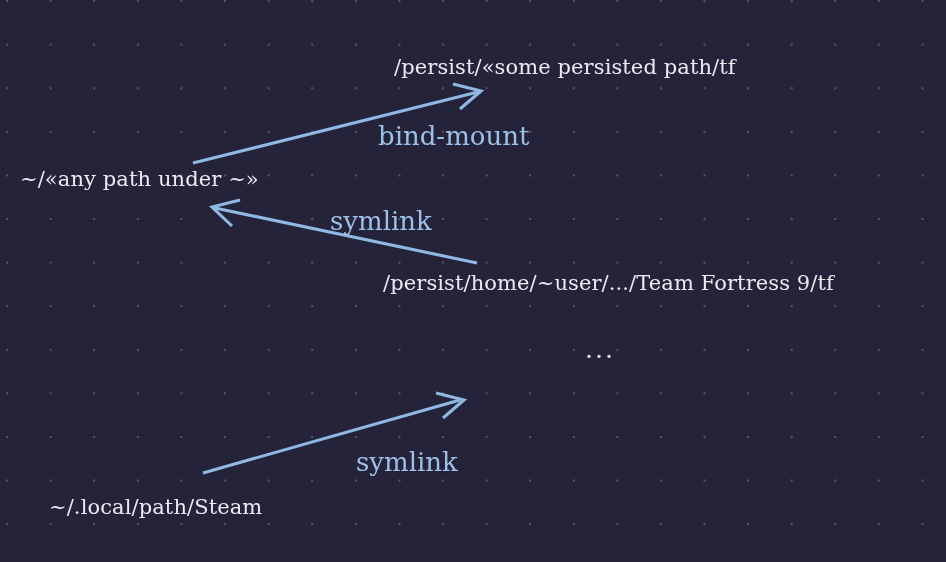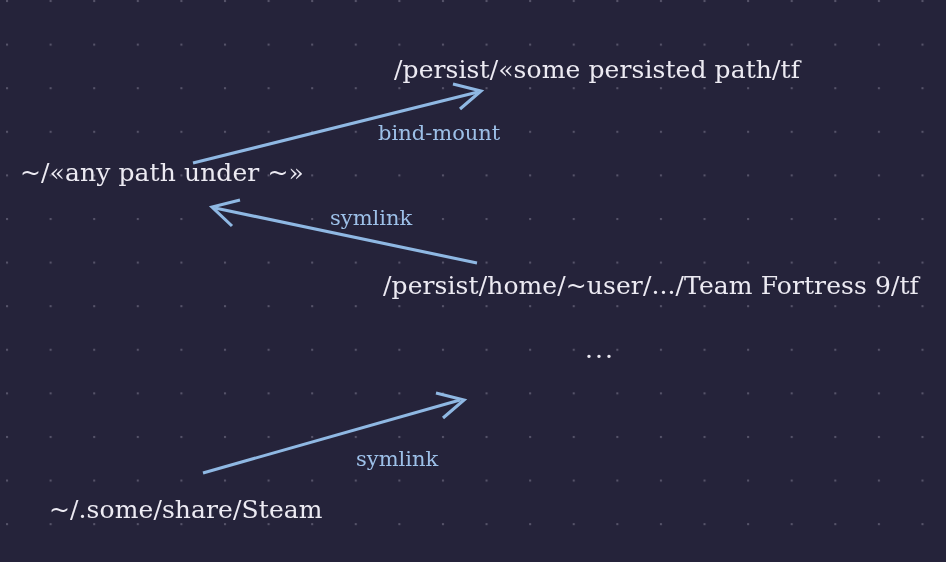--- a/index.html
+++ b/index.html
@@ -17,30 +17,30 @@
     background-image: radial-gradient(circle at 1px 1px, rgba(200,196,215,0.30) 1.1px, rgba(0,0,0,0) 1.6px);
     background-size: 43.6px 43.6px;
     background-position: 6px 0px;
     font-family: "DejaVu Serif", "Liberation Serif", serif;
     -webkit-font-smoothing: antialiased;
   }
   .node {
     position: absolute;
     white-space: nowrap;
     color: #eceaf2;
-    font-size: 25px;
+    font-size: 21px;
     line-height: 1;
     letter-spacing: 0.1px;
     text-align: right;
   }
   .edge-label {
     position: absolute;
     white-space: nowrap;
     color: #9dc0e8;
-    font-size: 21px;
+    font-size: 26px;
     line-height: 1;
   }
   .ellipsis {
     position: absolute;
     white-space: nowrap;
     color: #eceaf2;
     font-size: 25px;
     line-height: 1;
     letter-spacing: 2px;
   }
@@ -82,26 +82,26 @@
     <g>
       <line x1="203" y1="473" x2="460" y2="400"></line>
       <polyline points="436,393 464,400 443,418"></polyline>
     </g>
   </svg>
 
   <div class="node" style="left:394px; top:57px;">/persist/«some persisted path/tf</div>
 
   <div class="edge-label" style="left:378px; top:123px;">bind-mount</div>
 
-  <div class="node" style="left:20px; top:160px;">~/«any path under ~»</div>
+  <div class="node" style="left:20px; top:169px;">~/«any path under ~»</div>
 
   <div class="edge-label" style="left:330px; top:208px;">symlink</div>
 
   <div class="node" style="left:383px; top:273px;">/persist/home/~user/.../Team Fortress 9/tf</div>
 
   <div class="ellipsis" style="left:585px; top:337px;">...</div>
 
 
   <div class="edge-label" style="left:356px; top:449px;">symlink</div>
 
-  <div class="node" style="left:49px; top:497px;">~/.some/share/Steam</div>
+  <div class="node" style="left:49px; top:497px;">~/.local/path/Steam</div>
 
 </div>
 
 </body></html>

